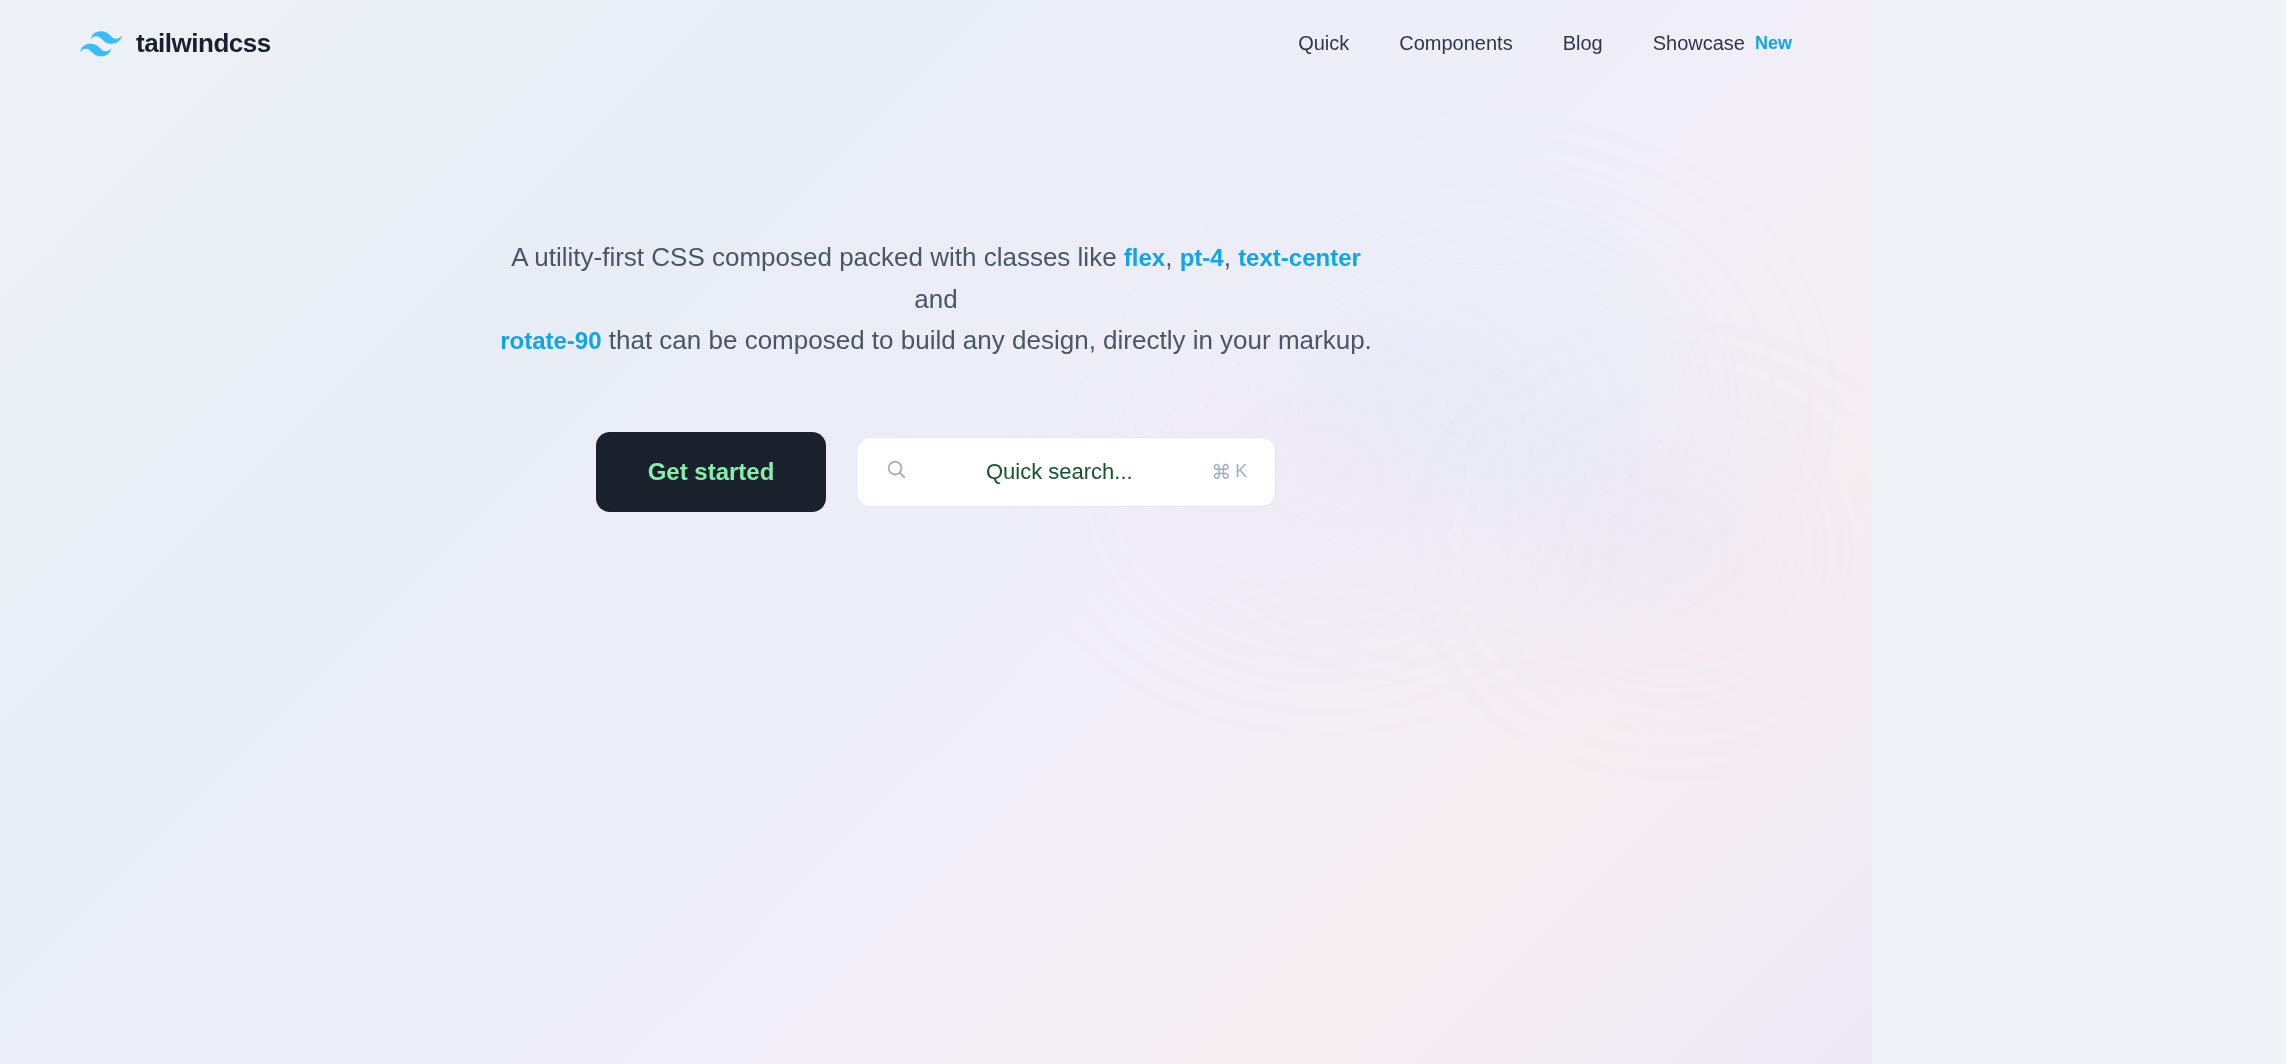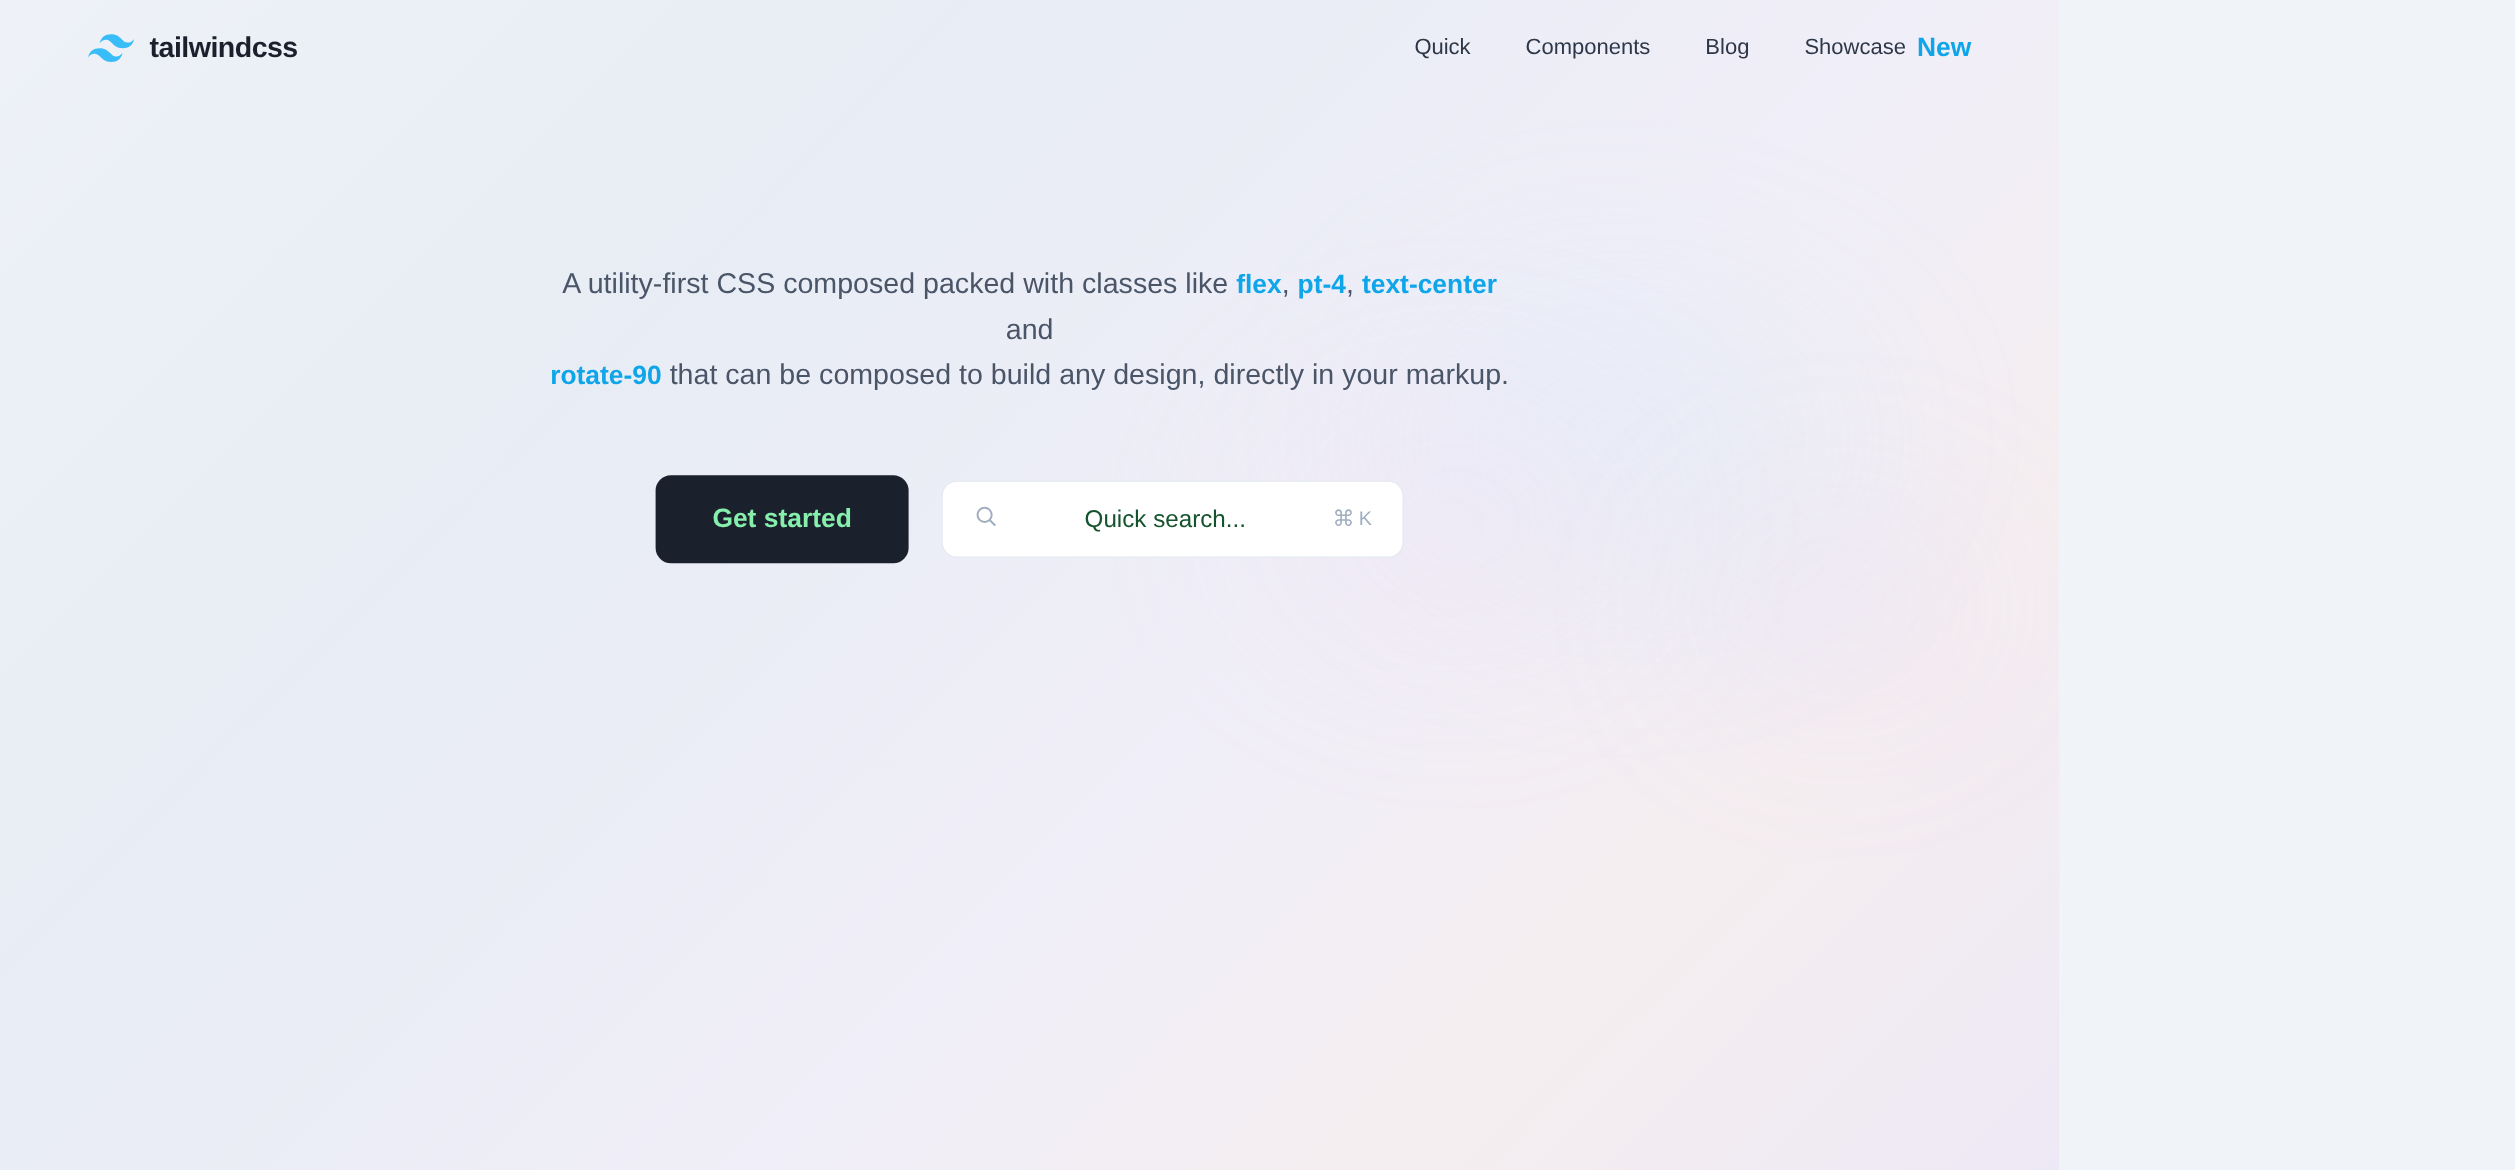--- a/index.html
+++ b/index.html
@@ -98,21 +98,21 @@
       cursor: pointer;
     }
 
     .nav-showcase-wrapper {
       display: flex;
       align-items: center;
       gap: 10px;
     }
 
     .nav-new-badge {
-      font-size: 24px;
+      font-size: 18px;
       font-weight: 600;
       color: #0ea5e9;
     }
 
     
     .hero {
       position: relative;
       z-index: 5;
       display: flex;
       flex-direction: column;

